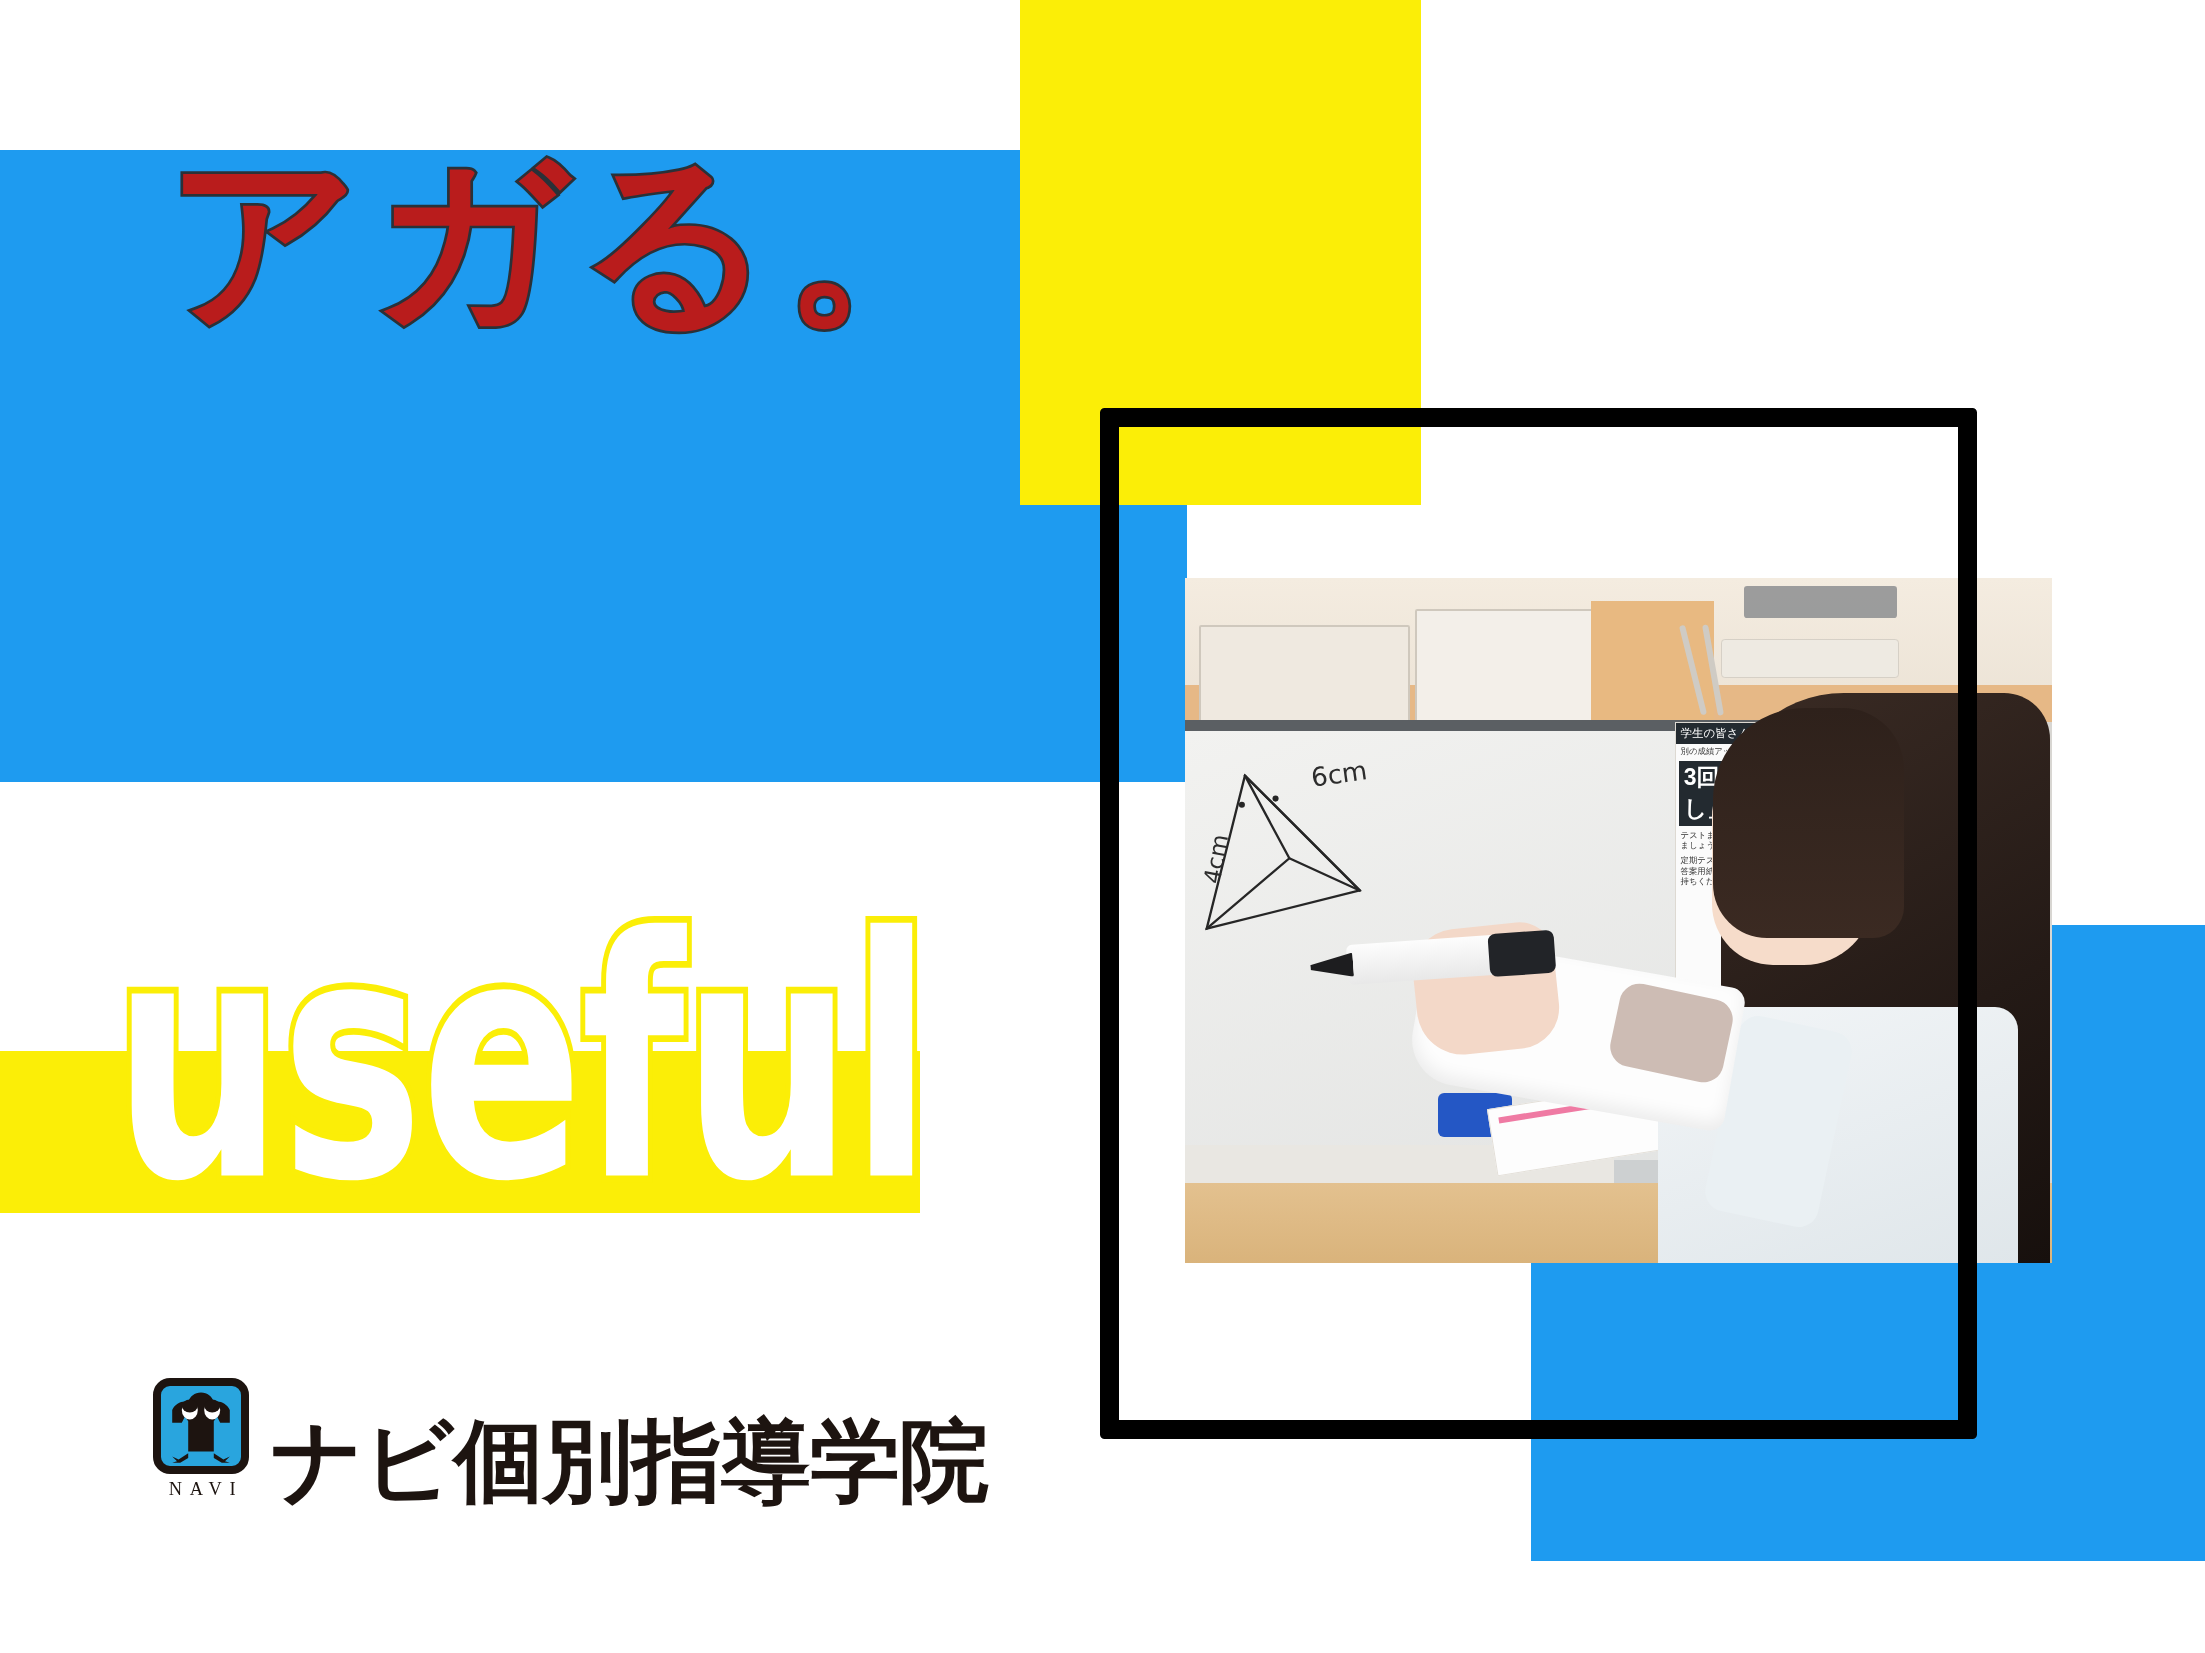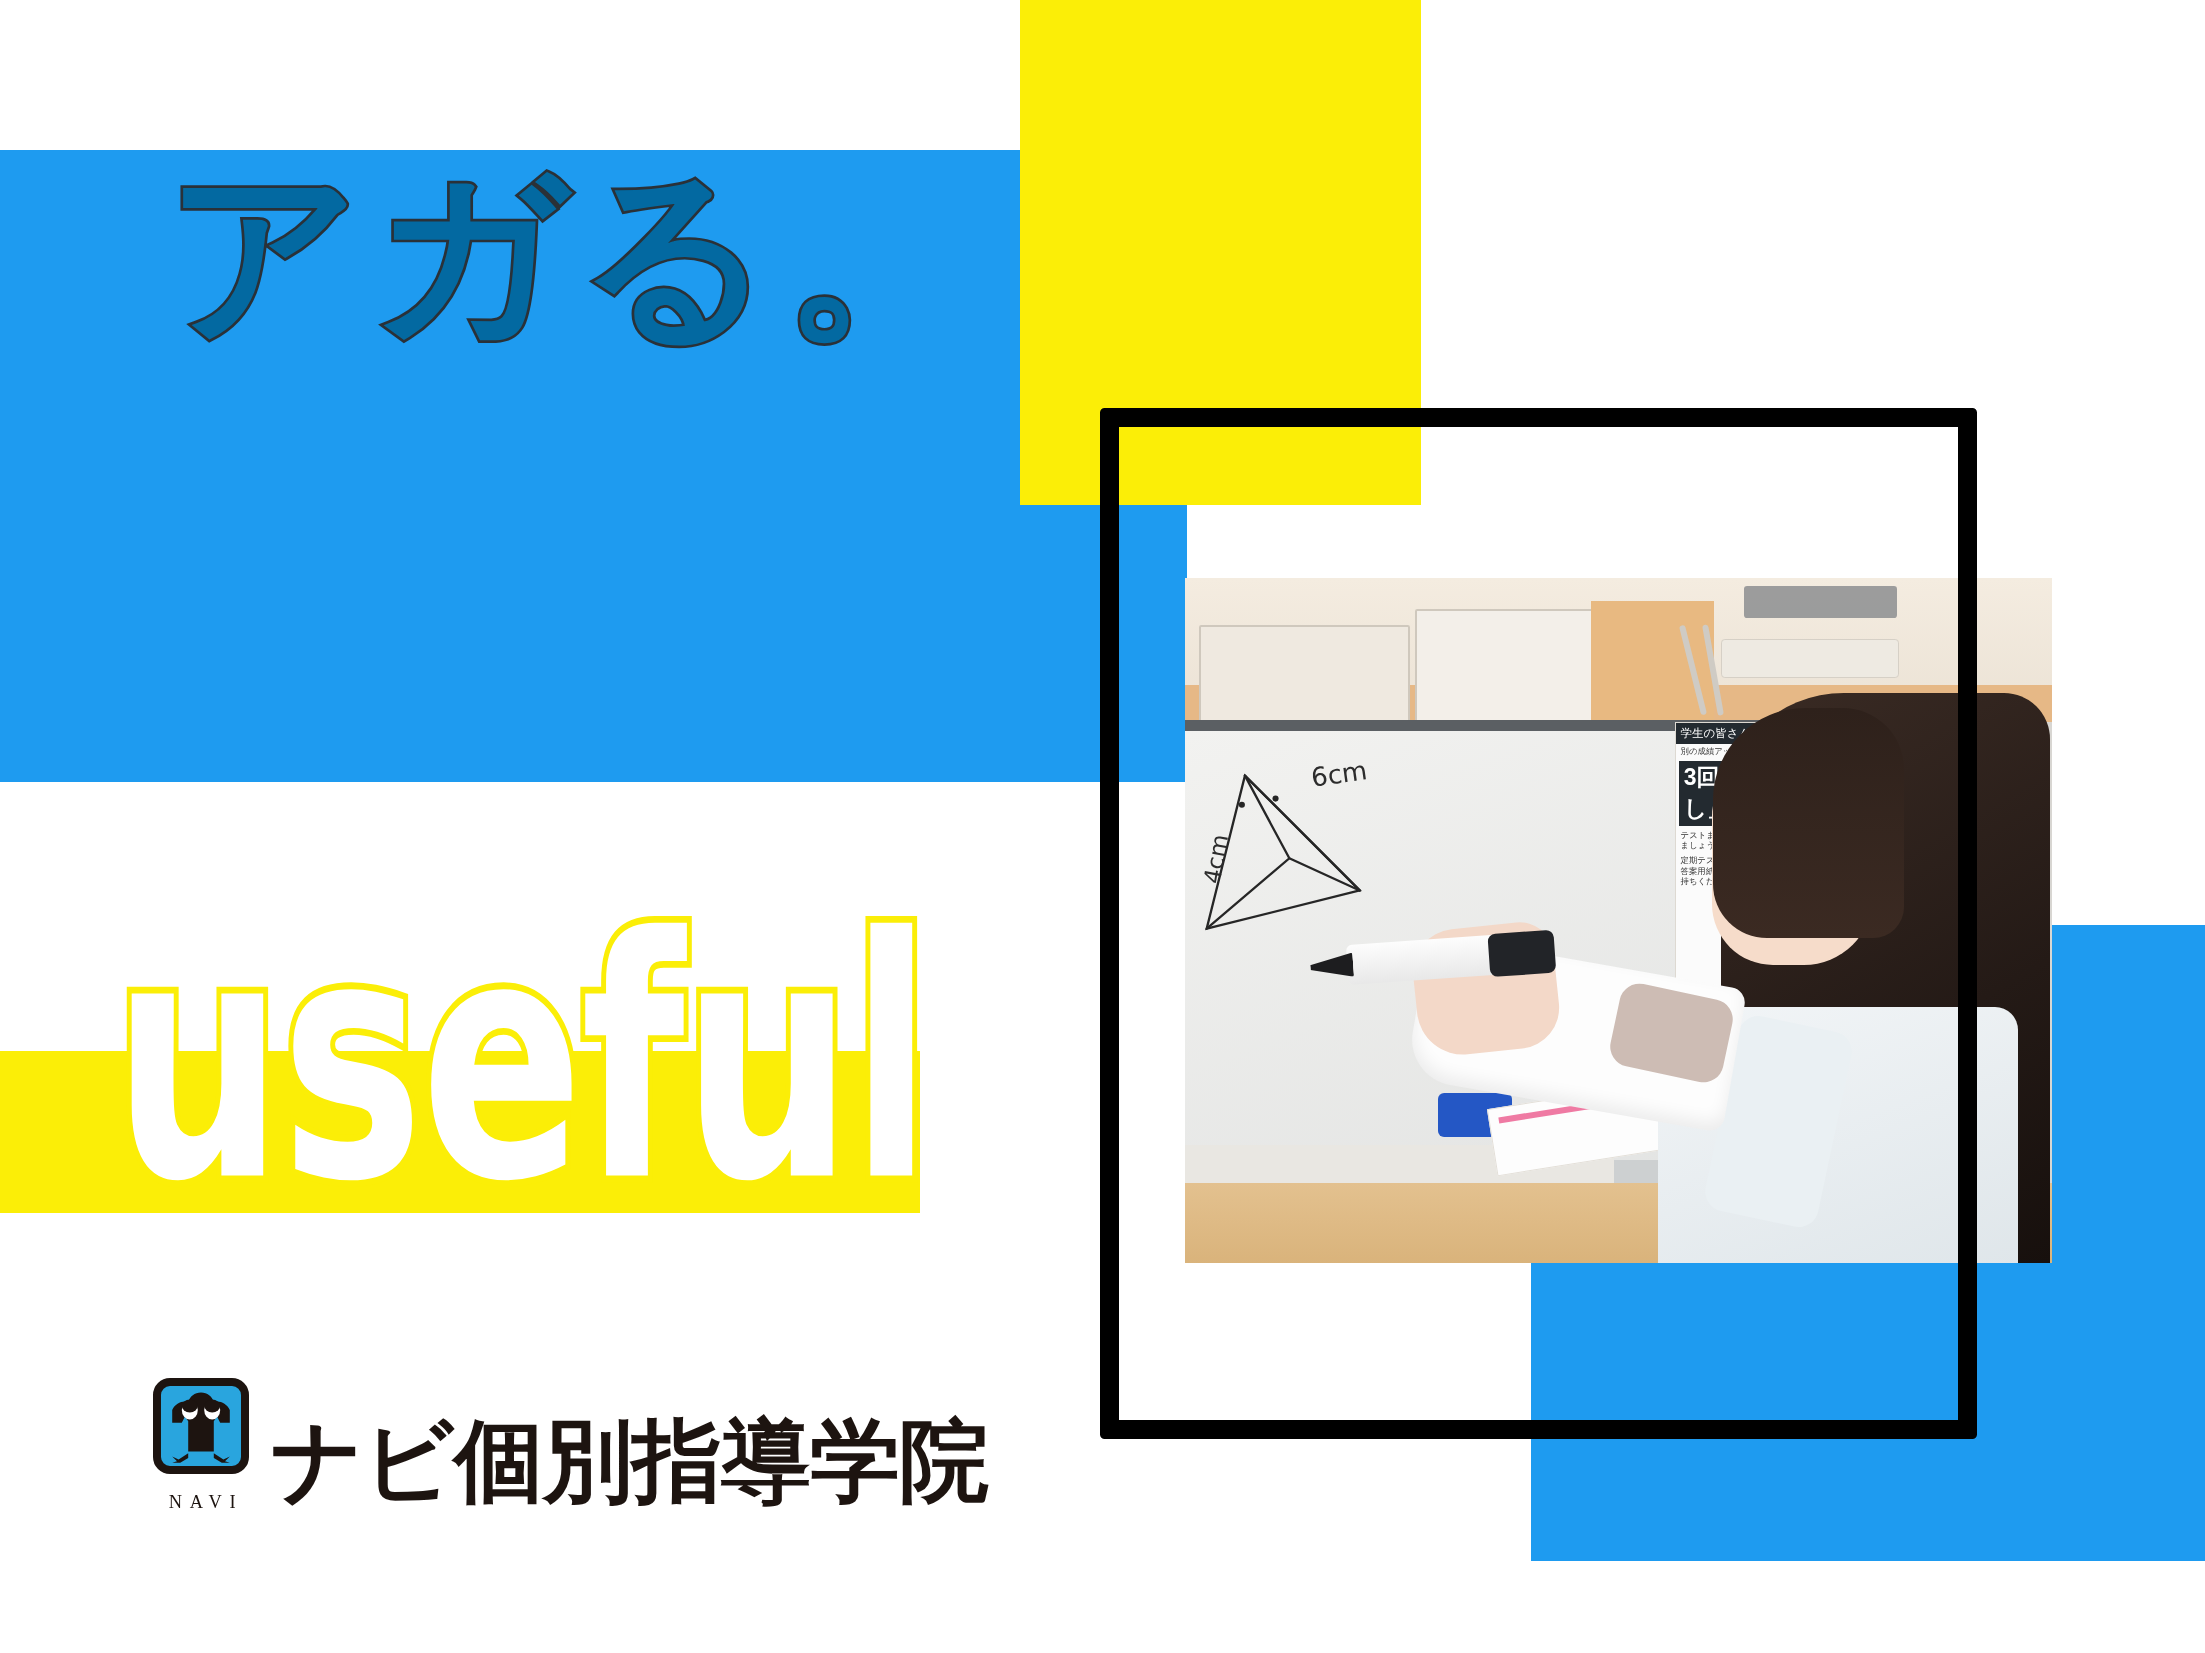--- a/index.html
+++ b/index.html
@@ -36,23 +36,23 @@
   
   #headline {
     position: absolute;
     left: 138px;
     top: 161px;
     width: 1026px;
     height: 613px;
     pointer-events: none;
   }
   .kana-line {
-    font-family: Liberation Serif, serif;
+    font-family: Liberation Mono, monospace;
     font-weight: 700;
-    color: #0369a1;
+    color: #b91c1c;
     -webkit-text-stroke: 5.4px var(--ink);
     paint-order: stroke fill;
     white-space: nowrap;
     letter-spacing: 0.06em;
     line-height: 1.0;
     text-align: center;
   }
   #kana-line-1 {
     position: absolute;
     left: 29px;
@@ -186,21 +186,21 @@
     box-sizing: border-box;
     position: relative;
     overflow: hidden;
   }
   #logo-mark-navi {
     text-align: center;
     font-family: "Liberation Serif", serif;
     font-size: 18.4px;
     letter-spacing: 0.42em;
     color: #1d1410;
-    margin-top: 18px;
+    margin-top: 5px;
     padding-left: 6.1px;
   }
   #logo-wordmark {
     font-family: "DejaVu Sans", "Liberation Sans", sans-serif;
     font-weight: 700;
     font-size: 90px;
     color: #1d1410;
     letter-spacing: -0.01em;
     line-height: 1;
     white-space: nowrap;

